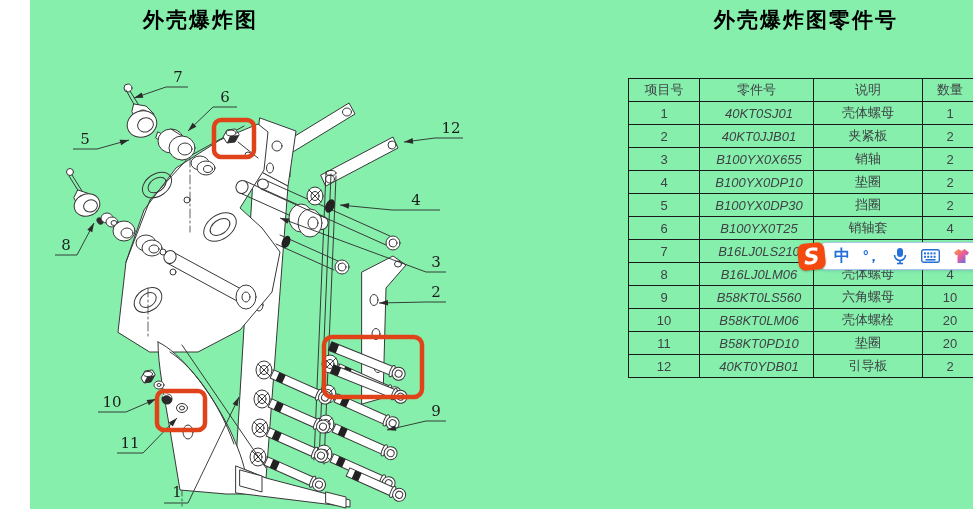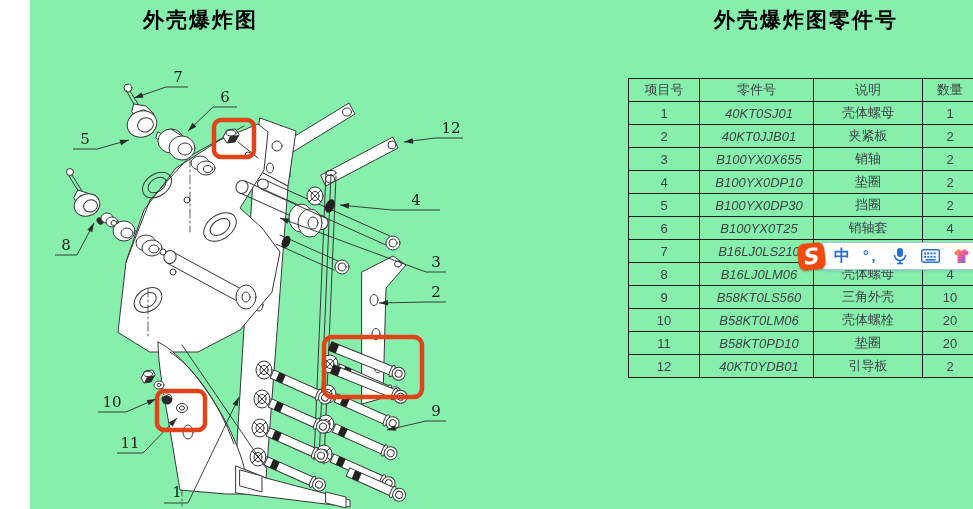--- a/index.html
+++ b/index.html
@@ -445,21 +445,21 @@
         </tr>
         <tr>
           <td>8</td>
           <td class="pn">B16LJ0LM06</td>
           <td>壳体螺母</td>
           <td>4</td>
         </tr>
         <tr>
           <td>9</td>
           <td class="pn">B58KT0LS560</td>
-          <td>三角外壳</td>
+          <td>六角螺母</td>
           <td>10</td>
         </tr>
         <tr>
           <td>10</td>
           <td class="pn">B58KT0LM06</td>
           <td>壳体螺栓</td>
           <td>20</td>
         </tr>
         <tr>
           <td>11</td>

